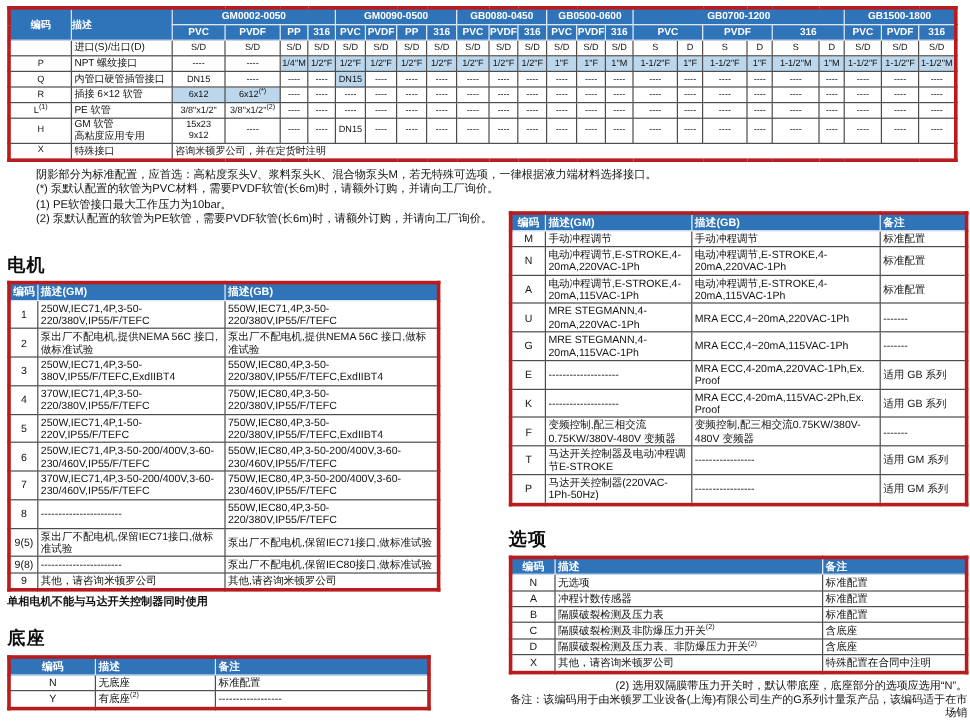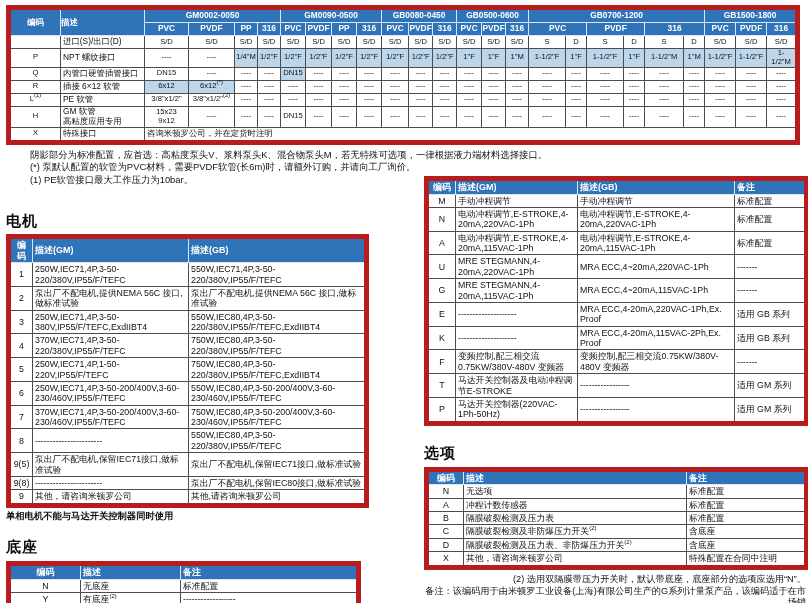--- a/index.html
+++ b/index.html
@@ -1,20 +1,20 @@
 <!DOCTYPE html>
 <html><head>
 <meta charset="utf-8">
 <style>
   html,body{margin:0;padding:0;background:#fff;}
   .page{position:relative;width:808px;height:603px;background:#ffffff;
         font-family:"Liberation Sans",sans-serif;color:#1a1a1a;overflow:hidden;}
   .sec-title{font-size:15px;font-weight:bold;color:#0d0d0d;letter-spacing:1px;margin:0;}
   
-  table.tbl{border-collapse:collapse;table-layout:fixed;background:#fff;border:5px solid #b91c1c;}
+  table.tbl{border-collapse:collapse;table-layout:fixed;background:#fff;border:3px solid #b91c1c;}
   .tbl td,.tbl th{border:1px solid #4d4d4d;padding:1px 2px;text-align:center;vertical-align:middle;
         font-size:8.8px;line-height:1.18;color:#111;}
   .tbl thead th{background:#2f73b8;color:#ffffff;font-weight:bold;border:1px solid #dce7f2;
         font-size:9px;}
   .tbl td.l,.tbl th.l{text-align:left;}
   .tbl td.sh{background:#bcd6ec;}
   .tbl .tx{white-space:pre-line;word-break:break-word;overflow-wrap:anywhere;}
   sup{font-size:6px;vertical-align:super;line-height:0;}
   
   .tbl-interface{width:789px;}
@@ -275,20 +275,21 @@
             <td><span class="tx">X</span></td>
             <td class="l"><span class="tx">特殊接口</span></td>
             <td colspan="23" class="l"><span class="tx">咨询米顿罗公司，并在定货时注明</span></td>
           </tr>
         </tbody>
       </table>
     <div id="interface-notes">
       <div class="note-line">阴影部分为标准配置，应首选：高粘度泵头V、浆料泵头K、混合物泵头M，若无特殊可选项，一律根据液力端材料选择接口。</div>
       <div class="note-line">(*) 泵默认配置的软管为PVC材料，需要PVDF软管(长6m)时，请额外订购，并请向工厂询价。</div>
       <div class="note-line">(1) PE软管接口最大工作压力为10bar。</div>
+      <div class="note-line">(2) 泵默认配置的软管为PE软管，需要PVDF软管(长6m)时，请额外订购，并请向工厂询价。</div>
     </div>
   </div>
 
   <div id="left-col">
     <h2 class="sec-title">电机</h2>
     <table class="tbl tbl-motor">
       <colgroup>
           <col style="width:24px">
           <col style="width:156px">
           <col style="width:178px">

